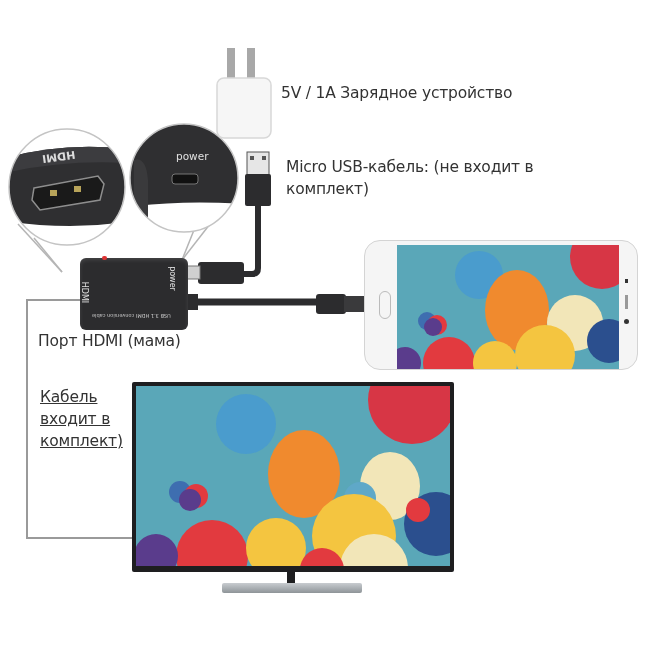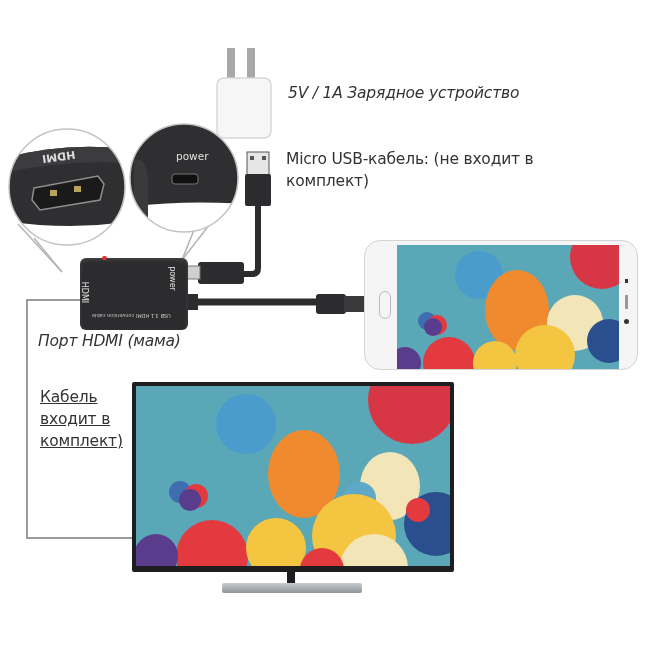--- a/index.html
+++ b/index.html
@@ -131,28 +131,28 @@
       <circle cx="282" cy="124" r="12" fill="#e23a3f"></circle>
       <circle cx="238" cy="182" r="34" fill="#f2e6b8"></circle>
       <circle cx="20" cy="170" r="22" fill="#5a3c8c"></circle>
       <circle cx="186" cy="184" r="22" fill="#e23a3f"></circle>
     </svg>
   </div>
 </div>
 <div class="abs" style="left:287px;top:572px;width:8px;height:14px;background:#1e1e20;"></div>
 <div class="abs" style="left:222px;top:583px;width:140px;height:10px;background:linear-gradient(#c8ccd0,#8e9498);border-radius:2px;"></div>
 
-<div class="abs label" style="left:288px;top:82px;font-style:italic;">
+<div class="abs label" style="left:281px;top:82px;">
   <div>5V / 1A Зарядное устройство</div>
 </div>
 
-<div class="abs label" style="left:286px;top:148px;">
+<div class="abs label" style="left:286px;top:156px;">
   <div>Micro USB-кабель: (не входит в</div>
   <div>комплект)</div>
 </div>
 
-<div class="abs label" style="left:38px;top:330px;font-style:italic;">Порт HDMI (мама)</div>
+<div class="abs label" style="left:38px;top:330px;">Порт HDMI (мама)</div>
 
 <div class="abs label" style="left:40px;top:386px;text-decoration:underline;">
   <div>Кабель</div>
   <div>входит в</div>
   <div>комплект)</div>
 </div>
 
 </body></html>

